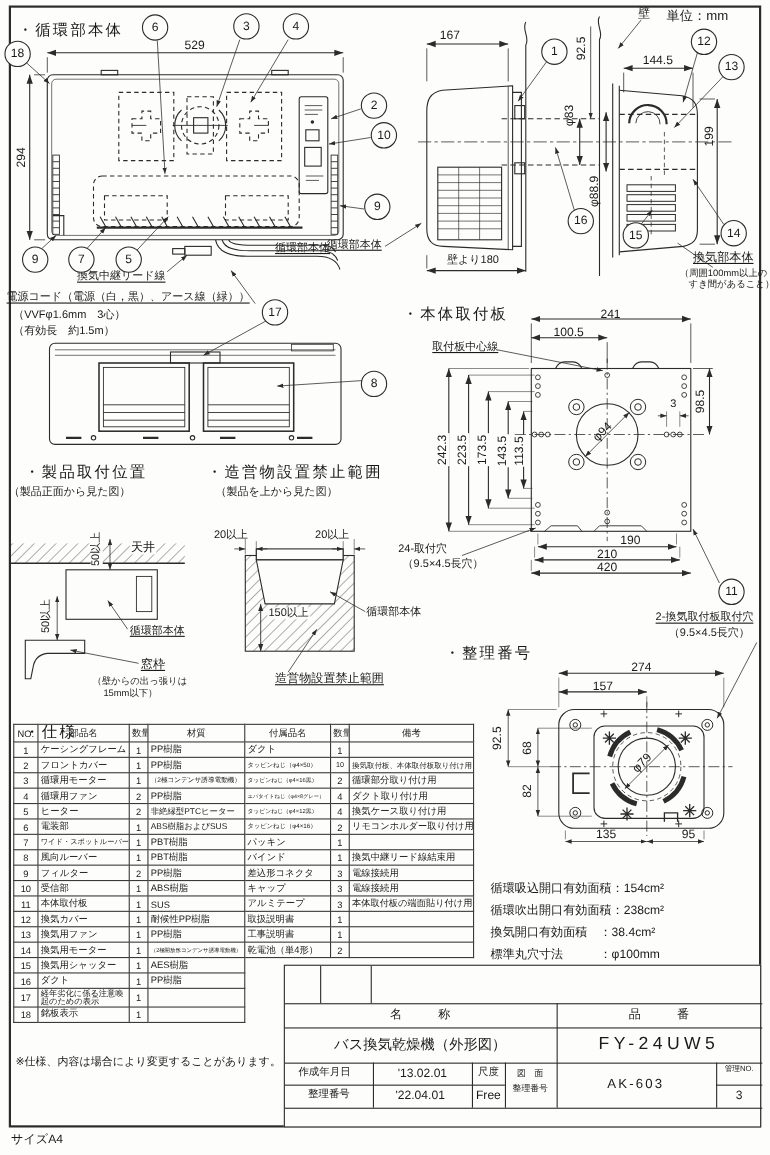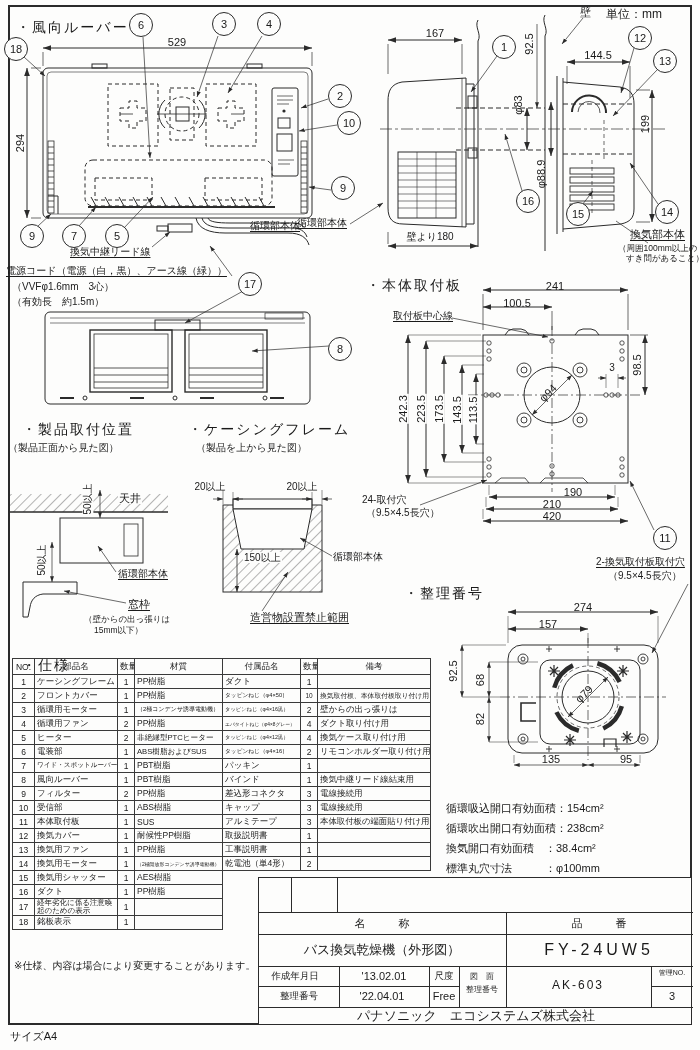--- a/index.html
+++ b/index.html
@@ -295,31 +295,31 @@
 <path stroke-width="0.5" d="M514,755 V763 M640,755 V763"></path>
 <path d="M514,765 H588" marker-start="url(#ar)" marker-end="url(#ar)" stroke-width="0.7"></path>
 <path d="M588,765 H640" marker-start="url(#ar)" marker-end="url(#ar)" stroke-width="0.7"></path>
 </g>
 
 </g>
 </svg>
 
 <div class="t s12" style="left:606px;top:8px">単位：mm</div>
 
-<div class="t s14" style="left:16px;top:20px">・風向ルーバー</div>
+<div class="t s14" style="left:16px;top:20px">・循環部本体</div>
 <div class="t s11 c" style="left:177px;top:42px">529</div>
 <div class="t s11 r" style="left:20px;top:143px">294</div>
 <div class="t s10 u" style="left:250px;top:220px">循環部本体</div>
 <div class="t s10 u" style="left:70px;top:246px">換気中継リード線</div>
 <div class="t s10 u" style="left:6px;top:265px">電源コード（電源（白，黒）、アース線（緑））</div>
 <div class="t s10" style="left:12px;top:281px">（VVFφ1.6mm　3心）</div>
 <div class="t s10" style="left:12px;top:296px">（有効長　約1.5m）</div>
 
 <div class="t s11" style="left:580px;top:6px">壁</div>
-<div class="t s11 c" style="left:435px;top:33px">167</div>
+<div class="t s11 c" style="left:409px;top:33px">167</div>
 <div class="t s11 r" style="left:529px;top:44px">92.5</div>
 <div class="t s11 c" style="left:598px;top:55px">144.5</div>
 <div class="t s11 r" style="left:518px;top:105px">φ83</div>
 <div class="t s11 r" style="left:541px;top:174px">φ88.9</div>
 <div class="t s11 r" style="left:645px;top:124px">199</div>
 <div class="t s10 c" style="left:430px;top:237px">壁より180</div>
 <div class="t s10 u" style="left:297px;top:217px">循環部本体</div>
 <div class="t s11 u" style="left:630px;top:228px">換気部本体</div>
 <div class="t s8" style="left:618px;top:244px">（周囲100mm以上の</div>
 <div class="t s8" style="left:626px;top:254px">すき間があること）</div>
@@ -347,21 +347,21 @@
 <div class="t s14" style="left:22px;top:422px">・製品取付位置</div>
 <div class="t s10" style="left:8px;top:442px">（製品正面から見た図）</div>
 <div class="t s11 bgw" style="left:118px;top:492px">天井</div>
 <div class="t s10 r bgw" style="left:88px;top:499px">50以上</div>
 <div class="t s10 r" style="left:42px;top:560px">50以上</div>
 <div class="t s10 u" style="left:118px;top:568px">循環部本体</div>
 <div class="t s11 u" style="left:128px;top:598px">窓枠</div>
 <div class="t s8" style="left:84px;top:615px">（壁からの出っ張りは</div>
 <div class="t s8" style="left:94px;top:626px">15mm以下）</div>
 
-<div class="t s14" style="left:188px;top:422px">・ケーシングフレーム</div>
+<div class="t s14" style="left:188px;top:422px">・造営物設置禁止範囲</div>
 <div class="t s10" style="left:196px;top:442px">（製品を上から見た図）</div>
 <div class="t s10 c" style="left:210px;top:487px">20以上</div>
 <div class="t s10 c" style="left:302px;top:487px">20以上</div>
 <div class="t s10 bgw" style="left:243px;top:552px">150以上</div>
 <div class="t s10" style="left:333px;top:551px">循環部本体</div>
 <div class="t s11 u" style="left:250px;top:611px">造営物設置禁止範囲</div>
 
 <div class="t s14" style="left:22px;top:658px">・仕様</div>
 <div class="t s14" style="left:404px;top:586px">・整理番号</div>
 <div class="t s11 c" style="left:583px;top:607px">274</div>
@@ -441,21 +441,21 @@
           <td style="font-size: 6.5px;">10</td>
           <td class="al" style="font-size: 6.8125px;">換気取付板、本体取付板取り付け用</td>
         </tr>
         <tr>
           <td>3</td>
           <td class="al">循環用モーター</td>
           <td>1</td>
           <td class="al" style="font-size: 6px;">（2極コンデンサ誘導電動機）</td>
           <td class="al" style="font-size: 5.28571px;">タッピンねじ（φ4×16黒）</td>
           <td>2</td>
-          <td class="al">壁からの出っ張りは</td>
+          <td class="al">循環部分取り付け用</td>
         </tr>
         <tr>
           <td>4</td>
           <td class="al">循環用ファン</td>
           <td>2</td>
           <td class="al">PP樹脂</td>
           <td class="al" style="font-size: 4.8px;">エバタイトねじ（φ4×8グレー）</td>
           <td>4</td>
           <td class="al">ダクト取り付け用</td>
         </tr>
@@ -611,16 +611,15 @@
 <div class="t s11 c" style="left:125px;top:98px">'13.02.01</div>
 <div class="t c" style="left:40px;top:118px;font-size:9.5px">整理番号</div>
 <div class="t s11 c" style="left:123px;top:118px">'22.04.01</div>
 <div class="t c" style="left:185px;top:98px;font-size:9.5px">尺度</div>
 <div class="t s11 c" style="left:185px;top:118px">Free</div>
 <div class="t c" style="left:223px;top:99px;font-size:8px">図　面</div>
 <div class="t c" style="left:223px;top:112px;font-size:8px">整理番号</div>
 <div class="t c" style="left:319px;top:108px;font-size:12px;letter-spacing:2px">AK-603</div>
 <div class="t c" style="left:413px;top:95px;font-size:7px">管理NO.</div>
 <div class="t s11 c" style="left:413px;top:118px">3</div>
-<div class="t c" style="left:217px;top:138px;font-size:13px">パナソニック　エコシステムズ株式会社</div>
 </div>
 
 </div>
 
 </body></html>

